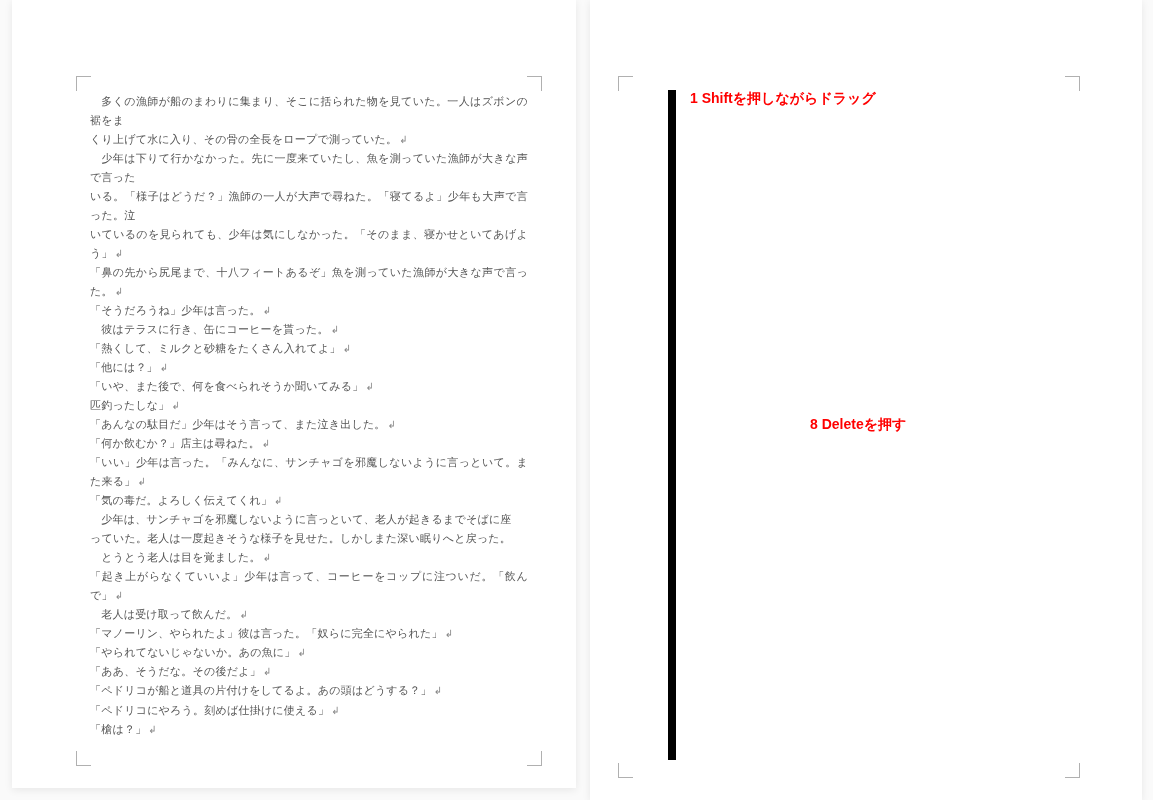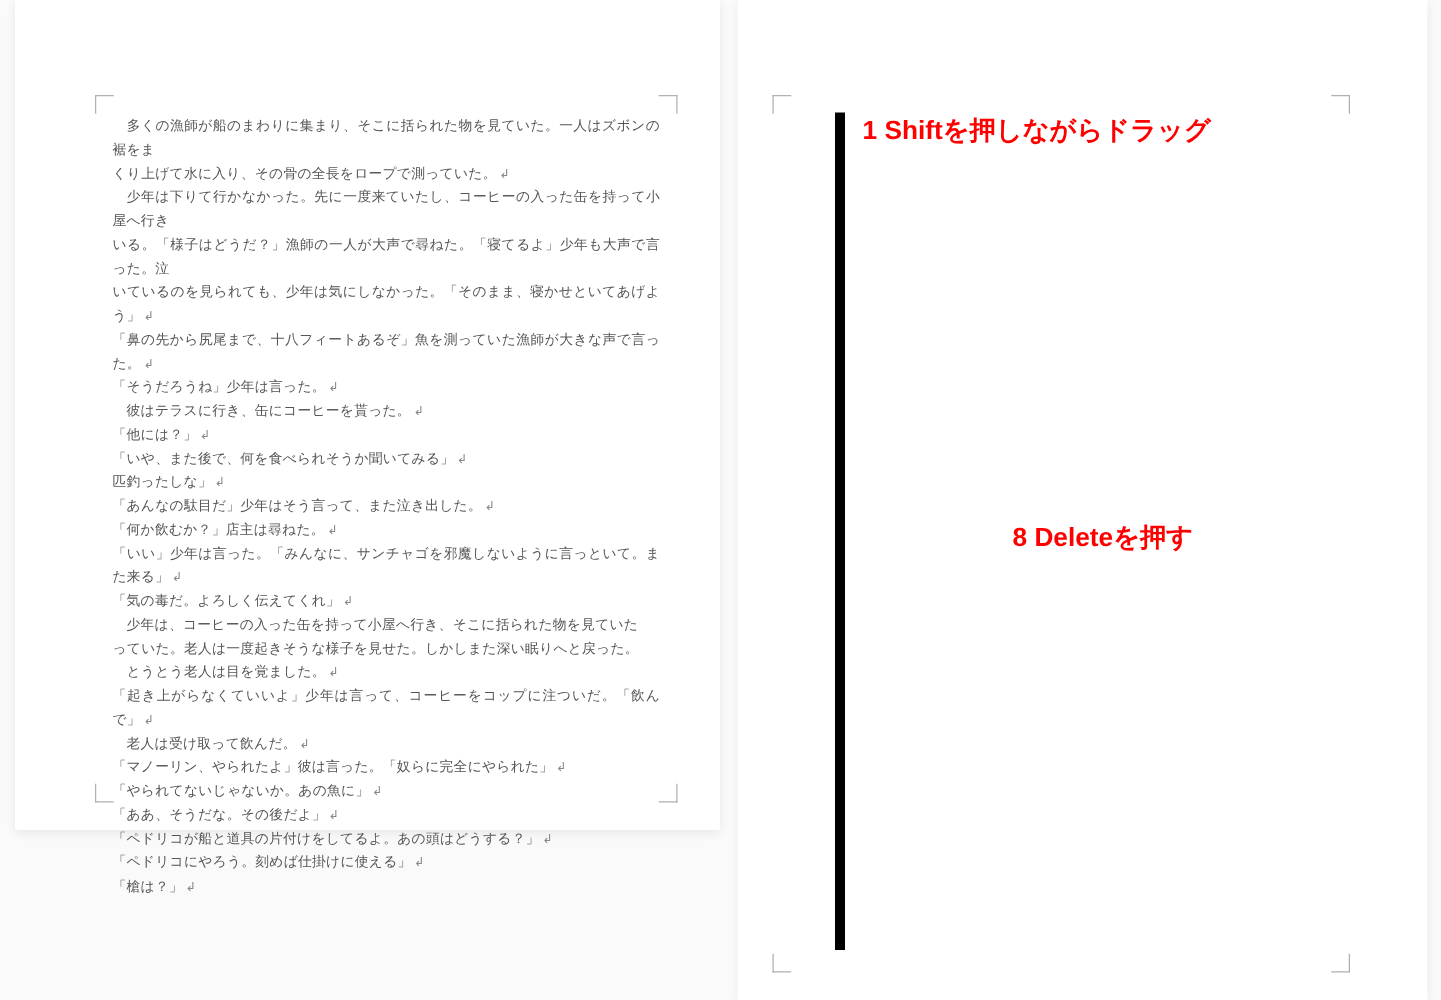--- a/index.html
+++ b/index.html
@@ -19,21 +19,21 @@
   }
   .page {
     position: absolute;
     background: #ffffff;
     box-shadow: 0 2px 8px rgba(0,0,0,0.08);
   }
   .page-left {
     left: 12px;
     top: 0px;
     width: 564px;
-    height: 664px;
+    height: 788px;
   }
   .page-right {
     left: 590px;
     top: 0px;
     width: 552px;
     height: 800px;
   }
   
   .crop {
     position: absolute;
@@ -74,54 +74,55 @@
     top: 90px;
     width: 8px;
     height: 670px;
     background: #000;
   }
   .annot {
     position: absolute;
     font-family: "Meiryo", "Hiragino Kaku Gothic ProN", sans-serif;
     font-weight: 700;
     color: #ff0000;
-    font-size: 21px;
+    font-size: 14px;
     white-space: nowrap;
   }
   .annot-1 { left: 690px; top: 90px; }
   .annot-2 { left: 810px; top: 416px; }
 </style>
 </head>
 <body>
 
 <div class="canvas">
 
   <div class="page page-left">
     <div class="crop tl" style="left:64px; top:76px;"></div>
     <div class="crop tr" style="right:34px; top:76px;"></div>
     <div class="crop bl" style="left:64px; bottom:22px;"></div>
     <div class="crop br" style="right:34px; bottom:22px;"></div>
 
     <div class="body-text" id="body-text">
         <p>　多くの漁師が船のまわりに集まり、そこに括られた物を見ていた。一人はズボンの裾をま</p>
         <p>くり上げて水に入り、その骨の全長をロープで測っていた。<span class="mark">↲</span></p>
-        <p>　少年は下りて行かなかった。先に一度来ていたし、コーヒーの入った缶を持って小屋へ行き</p>
+        <p>　少年は下りて行かなかった。先に一度来ていたし、魚を測っていた漁師が大きな声で言った</p>
         <p>いる。「様子はどうだ？」漁師の一人が大声で尋ねた。「寝てるよ」少年も大声で言った。泣</p>
         <p>いているのを見られても、少年は気にしなかった。「そのまま、寝かせといてあげよう」<span class="mark">↲</span></p>
         <p>「鼻の先から尻尾まで、十八フィートあるぞ」魚を測っていた漁師が大きな声で言った。<span class="mark">↲</span></p>
         <p>「そうだろうね」少年は言った。<span class="mark">↲</span></p>
         <p>　彼はテラスに行き、缶にコーヒーを貰った。<span class="mark">↲</span></p>
+        <p>「熱くして、ミルクと砂糖をたくさん入れてよ」<span class="mark">↲</span></p>
         <p>「他には？」<span class="mark">↲</span></p>
         <p>「いや、また後で、何を食べられそうか聞いてみる」<span class="mark">↲</span></p>
         <p>匹釣ったしな」<span class="mark">↲</span></p>
         <p>「あんなの駄目だ」少年はそう言って、また泣き出した。<span class="mark">↲</span></p>
         <p>「何か飲むか？」店主は尋ねた。<span class="mark">↲</span></p>
         <p>「いい」少年は言った。「みんなに、サンチャゴを邪魔しないように言っといて。また来る」<span class="mark">↲</span></p>
         <p>「気の毒だ。よろしく伝えてくれ」<span class="mark">↲</span></p>
-        <p>　少年は、コーヒーの入った缶を持って小屋へ行き、そこに括られた物を見ていた</p>
+        <p>　少年は、サンチャゴを邪魔しないように言っといて、老人が起きるまでそばに座</p>
         <p>っていた。老人は一度起きそうな様子を見せた。しかしまた深い眠りへと戻った。</p>
         <p>　とうとう老人は目を覚ました。<span class="mark">↲</span></p>
         <p>「起き上がらなくていいよ」少年は言って、コーヒーをコップに注ついだ。「飲んで」<span class="mark">↲</span></p>
         <p>　老人は受け取って飲んだ。<span class="mark">↲</span></p>
         <p>「マノーリン、やられたよ」彼は言った。「奴らに完全にやられた」<span class="mark">↲</span></p>
         <p>「やられてないじゃないか。あの魚に」<span class="mark">↲</span></p>
         <p>「ああ、そうだな。その後だよ」<span class="mark">↲</span></p>
         <p>「ペドリコが船と道具の片付けをしてるよ。あの頭はどうする？」<span class="mark">↲</span></p>
         <p>「ペドリコにやろう。刻めば仕掛けに使える」<span class="mark">↲</span></p>
         <p>「槍は？」<span class="mark">↲</span></p>

